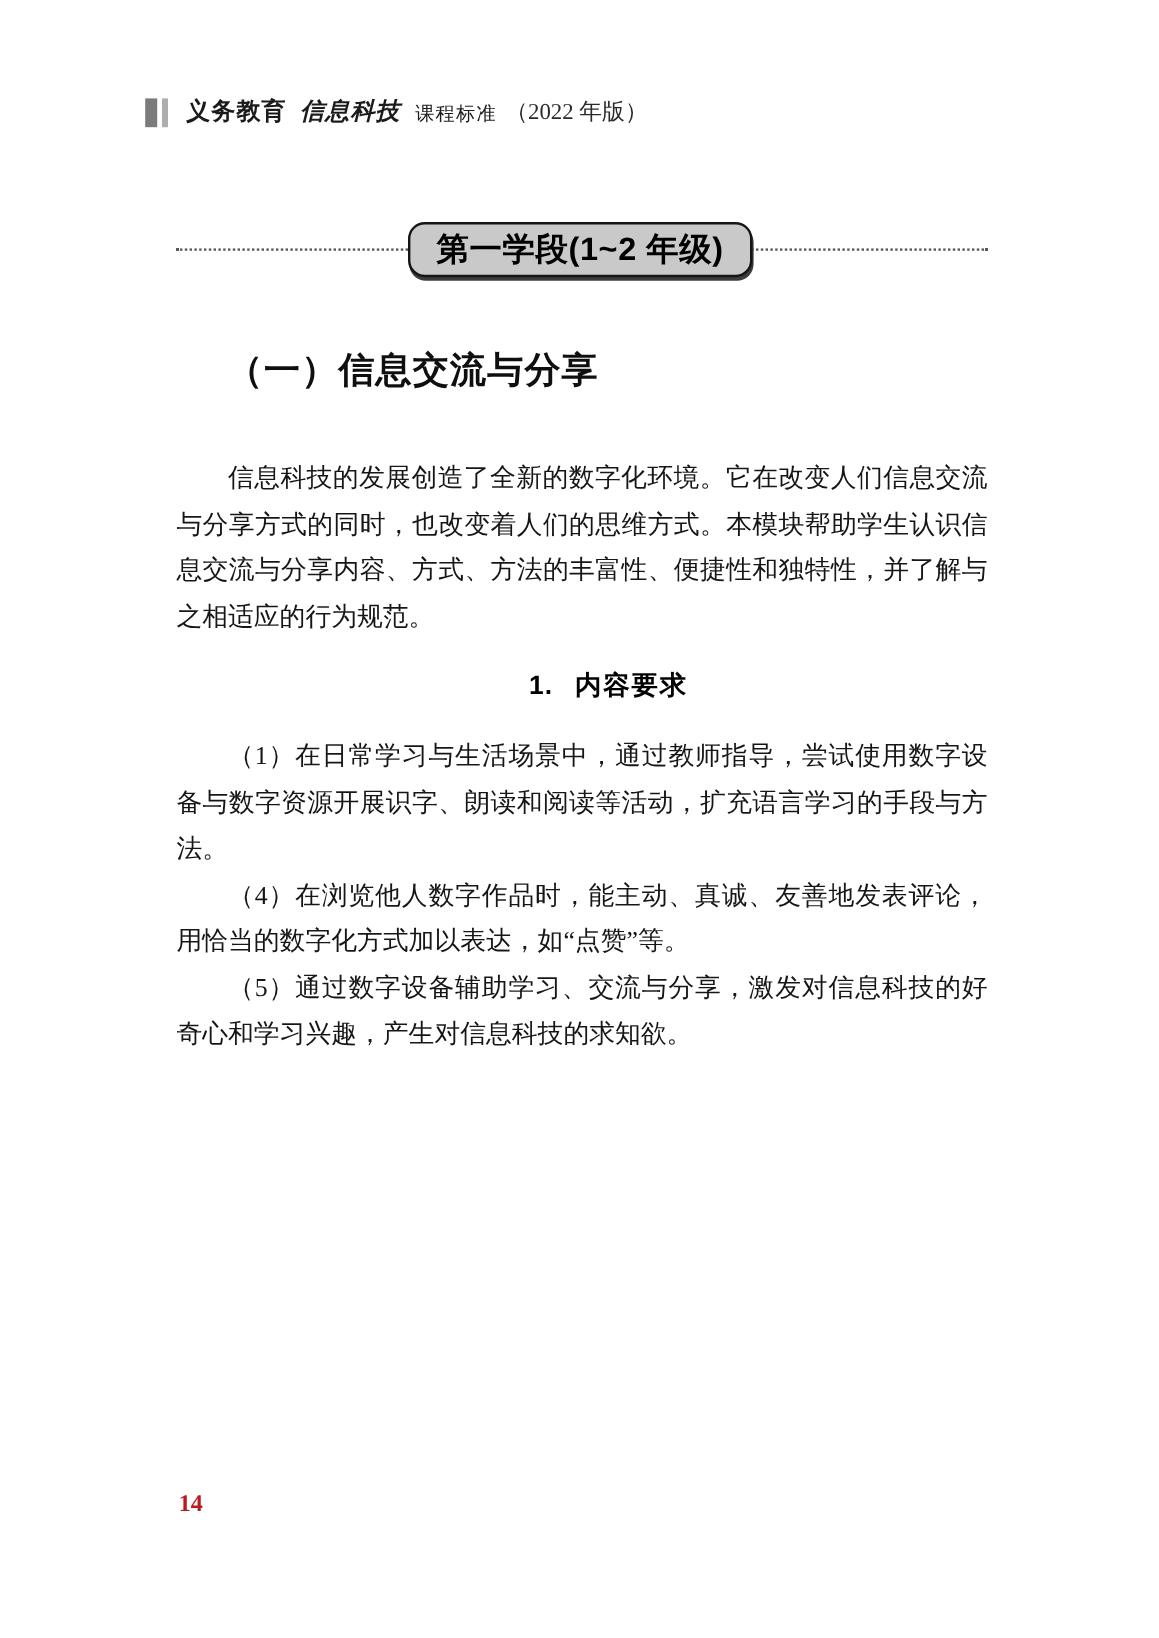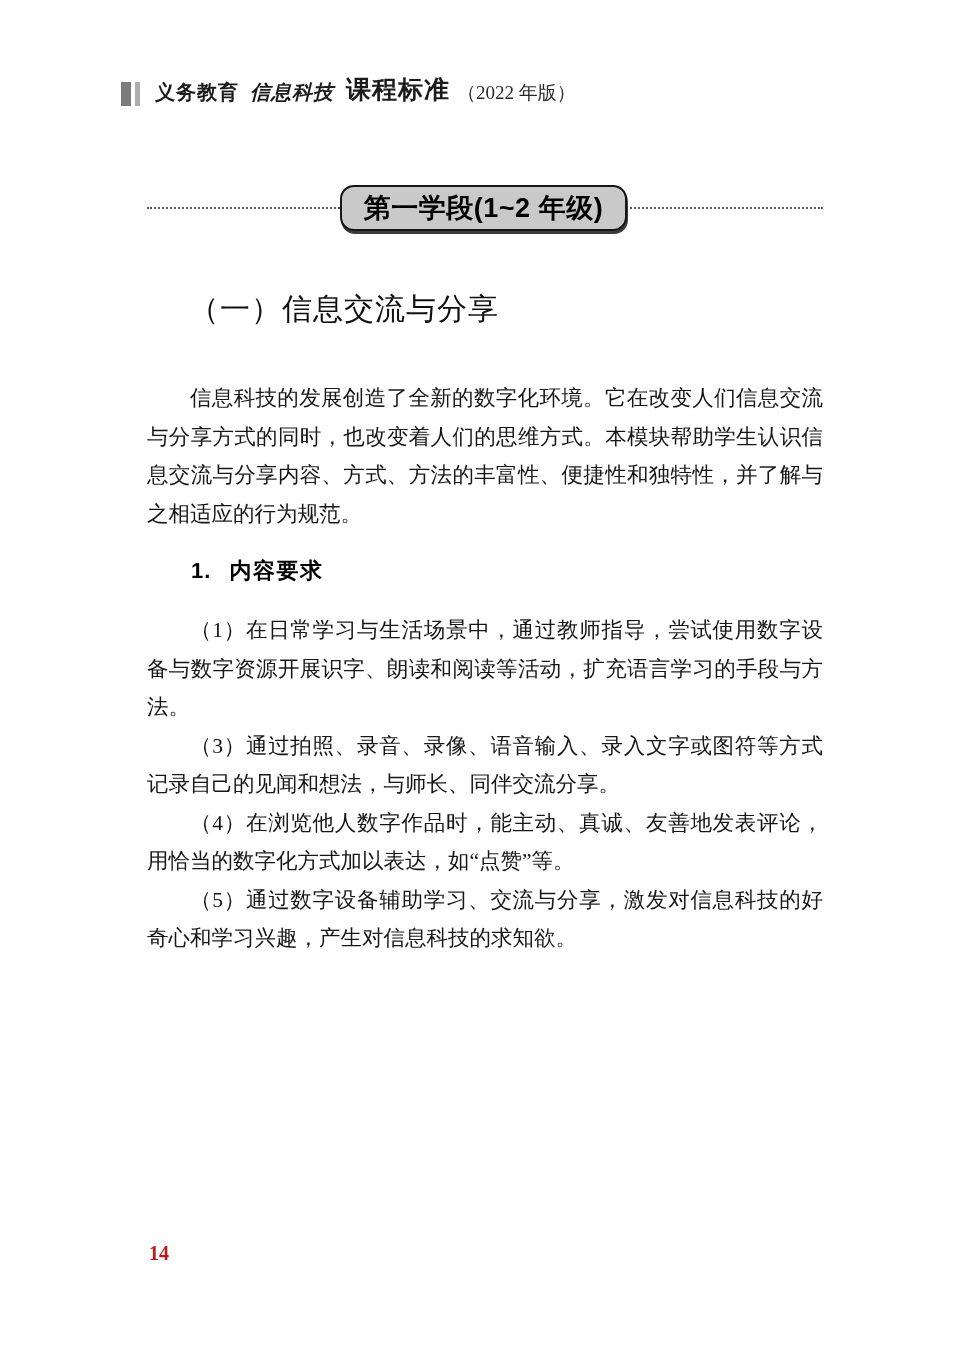--- a/index.html
+++ b/index.html
@@ -24,21 +24,21 @@
     height: 25px;
     display: flex;
     align-items: flex-end;
     white-space: nowrap;
   }
   .hbar { display: inline-block; height: 24px; }
   .hbar-dark  { width: 10px; background: #7b7b7b; margin-right: 4px; }
   .hbar-light { width: 5px;  background: #aeaeae; margin-right: 15px; }
   .h-series  { font-size: 20px; font-weight: bold; letter-spacing: 1px; }
   .h-subject { font-size: 20px; font-weight: bold; font-style: italic; margin-left: 11px; letter-spacing: 1px; }
-  .h-doctype { font-size: 25px; font-weight: bold; margin-left: 12px; letter-spacing: 1px; }
+  .h-doctype { font-size: 16px; font-weight: normal; margin-left: 12px; letter-spacing: 1px; }
   .h-edition { font-size: 19px; margin-left: 7px; color: #2a2a2a; }
 
   
   .stage-row { position: absolute; left: 0; top: 185px; width: 796px; height: 50px; padding-left: 15px; }
   .dotted-rule {
     position: absolute;
     left: 147px;
     top: 22px;
     width: 676px;
     height: 0;
@@ -66,21 +66,21 @@
   }
 
   
   .section-title {
     position: absolute;
     left: 189px;
     top: 291px;
     margin: 0;
     font-size: 30px;
     line-height: 36px;
-    font-weight: normal;
+    font-weight: bold;
     color: #0f0f0f;
     letter-spacing: 1px;
     white-space: nowrap;
   }
 
   
   .body-text {
     position: absolute;
     left: 147px;
     top: 379px;
@@ -93,21 +93,21 @@
   .para { margin: 0; text-indent: 2em; }
 
   .subsection {
     margin: 19px 0 20.5px 0;
     font-size: 22px;
     line-height: 38.5px;
     text-indent: 2em;
     font-family: "Liberation Sans", sans-serif;
     font-weight: bold;
     color: #000;
-    text-align: left;
+    text-align: center;
   }
   .sub-num { font-weight: 600; letter-spacing: 1px; }
   .sub-title { margin-left: 12px; letter-spacing: 1.5px; }
 
   
   .page-number {
     position: absolute;
     left: 149px;
     top: 1242px;
     font-size: 20px;
@@ -139,19 +139,18 @@
 <div class="body-text">
   <p class="para">信息科技的发展创造了全新的数字化环境。它在改变人们信息交流与分享方式的同时，也改变着人们的思维方式。本模块帮助学生认识信息交流与分享内容、方式、方法的丰富性、便捷性和独特性，并了解与之相适应的行为规范。</p>
 
   <h2 class="subsection">
     <span class="sub-num">1.</span>
     <span class="sub-title">内容要求</span>
   </h2>
 
   <div id="items">
       <p class="para item"><span>（1）</span><span>在日常学习与生活场景中，通过教师指导，尝试使用数字设备与数字资源开展识字、朗读和阅读等活动，扩充语言学习的手段与方法。</span></p>
-      <p class="para item"><span>（3）</span><span>通过拍照、录音、录像、语音输入、录入文字或图符等方式记录自己的见闻和想法，与师长、同伴交流分享。</span></p>
       <p class="para item"><span>（4）</span><span>在浏览他人数字作品时，能主动、真诚、友善地发表评论，用恰当的数字化方式加以表达，如“点赞”等。</span></p>
       <p class="para item"><span>（5）</span><span>通过数字设备辅助学习、交流与分享，激发对信息科技的好奇心和学习兴趣，产生对信息科技的求知欲。</span></p>
     </div>
 </div>
 
 <div class="page-number">14</div>
 
 </body></html>

